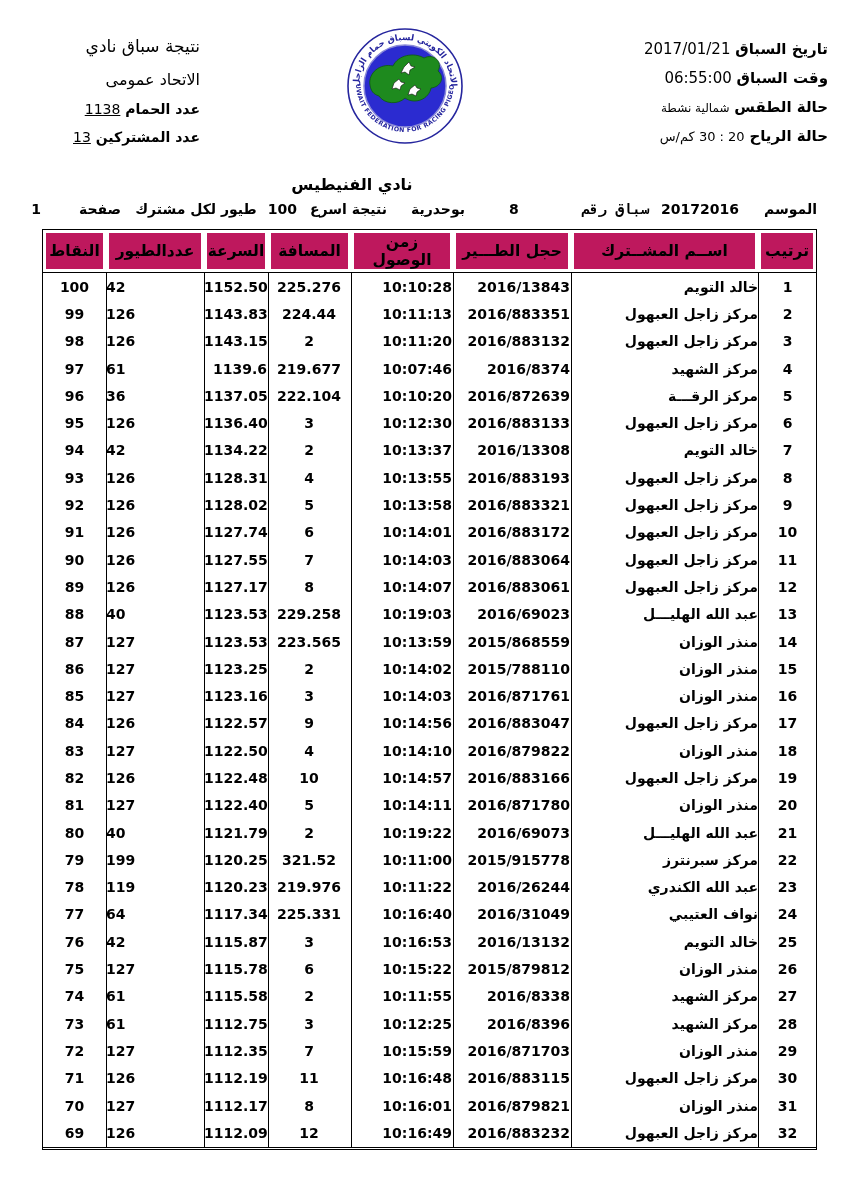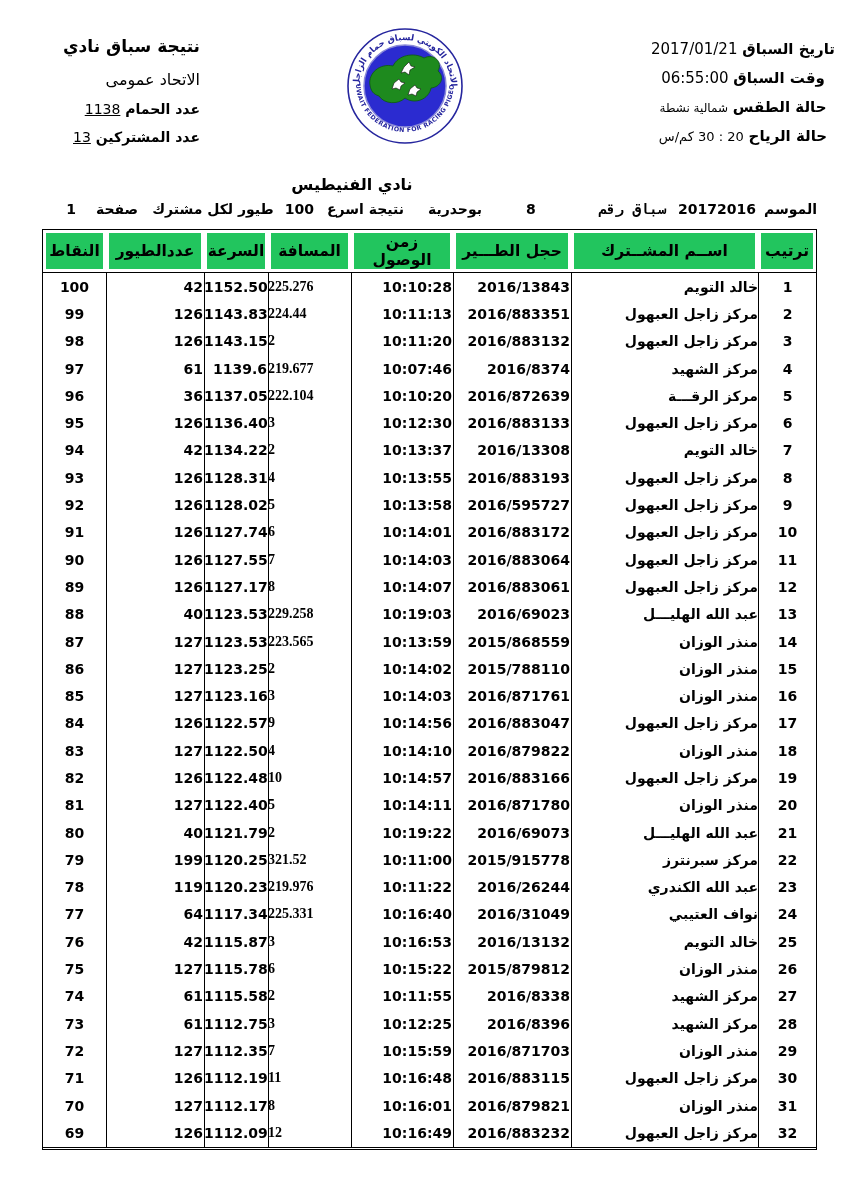--- a/index.html
+++ b/index.html
@@ -6,26 +6,26 @@
   html,body { margin:0; padding:0; }
   body {
     width:848px; height:1200px; position:relative;
     background:#ffffff; color:#000;
     font-family:"DejaVu Sans", sans-serif;
     overflow:hidden;
   }
 
   
   .header-left { position:absolute; top:36px; right:648px; direction:rtl; text-align:right; white-space:nowrap; }
-  .hl-title  { font-size:17px; font-weight:bold; margin-bottom:14px;margin-left:15px; }
+  .hl-title  { font-size:17px; font-weight:normal; margin-bottom:14px;margin-left:15px; }
   .hl-union  { font-size:16px; margin-bottom:12px; }
   .hl-stat   { font-size:14px; font-weight:bold; margin-bottom:12px; }
   .hl-stat .val { font-weight:normal;text-decoration:underline; }
 
-  .header-right { position:absolute; top:40px; right:13px; direction:rtl; text-align:center; white-space:nowrap; }
+  .header-right { position:absolute; top:40px; right:20px; direction:rtl; text-align:right; white-space:nowrap; }
   .hr-line { font-size:15px; margin-bottom:11px; }
   .hr-line .lbl { font-weight:bold; }
   .hr-line .val { font-weight:normal; }
   .hr-line .val.small { font-size:12px; }
   .hr-line .val.num { direction:ltr; unicode-bidi:embed; }
 
   
   .logo { position:absolute; left:346px; top:25px; width:118px; height:122px; }
 
   
@@ -38,44 +38,44 @@
 
   
   .table-wrap {
     position:absolute; top:229px; left:42px; width:775px;
     border:1px solid #000;
     border-bottom:3px double #000;
     background:#fff;
   }
   table.results { width:100%; border-spacing:0; direction:rtl; table-layout:fixed; }
   table.results th {
-    background:#22c55e; background-clip:content-box;
+    background:#be185d; background-clip:content-box;
     padding:3px; height:41px;
     border-bottom:1px solid #000;
     font-size:15.5px; font-weight:bold; text-align:center; vertical-align:middle;
   }
   table.results td {
     height:27.3px; padding:0;
     font-size:14px; font-weight:bold; vertical-align:middle;
     border-left:1px solid #000;
     white-space:nowrap; overflow:visible;
   }
   table.results td:last-child { border-left:none; }
 
   
   .w-rank{width:58px;} .w-name{width:187px;} .w-ring{width:118px;} .w-time{width:102px;}
   .w-dist{width:83px;} .w-speed{width:64px;} .w-birds{width:98px;} .w-points{width:63px;}
 
   td.c-rank   { text-align:center; }
   td.c-name   { direction:rtl; text-align:right; padding-right:4px; font-size:13.5px; }
   td.c-ring   { direction:ltr; text-align:right; padding-right:10px; }
   td.c-time   { direction:ltr; text-align:right; padding-right:9px;margin-top:20px; }
-  td.c-dist   { direction:ltr; text-align:left;font-family:Liberation Serif, serif; }
+  td.c-dist   { direction:ltr; text-align:center; }
   td.c-speed  { direction:ltr; text-align:right; padding-right:4px; }
-  td.c-birds  { direction:ltr; text-align:right; }
+  td.c-birds  { direction:ltr; text-align:left; }
   td.c-points { direction:ltr; text-align:center; }
 </style>
 </head>
 <body>
 
 <div class="header-left">
   <div class="hl-title">نتيجة سباق نادي</div>
   <div class="hl-union">الاتحاد عمومى</div>
   <div class="hl-stat">
     <span>عدد الحمام</span>
@@ -128,29 +128,29 @@
     </text>
     <text font-size="6.2" font-weight="bold" fill="#26269e" letter-spacing="0.4" font-family="DejaVu Sans, sans-serif">
       <textPath href="#arcBot" startOffset="50%" text-anchor="middle">KUWAIT FEDERATION FOR RACING PIGEON</textPath>
     </text>
   </svg>
 </div>
 
 <div class="club-name">نادي الفنيطيس</div>
 
 <div class="season-row">
-  <span class="it" style="margin-left:8px;text-align:right;">الموسم</span>
+  <span class="it" style="margin-left:25px;text-align:right;">الموسم</span>
   <span class="it" style="margin-left:12px;">20172016</span>
   <span class="it" style="margin-left:63px;font-family:Liberation Mono, monospace;">سباق رقم</span>
   <span class="it" style="margin-left:44px;">8</span>
   <span class="it" style="margin-left:24px;">بوحدرية</span>
   <span class="it" style="margin-left:13px;">نتيجة اسرع</span>
   <span class="it" style="margin-left:11px;">100</span>
   <span class="it" style="margin-left:14px;">طيور لكل مشترك</span>
-  <span class="it" style="margin-left:20px;">صفحة</span>
+  <span class="it" style="margin-left:38px;">صفحة</span>
   <span class="it">1</span>
 </div>
 
 <div class="table-wrap">
   <table class="results">
     <colgroup>
       <col class="w-rank">
         <col class="w-name">
         <col class="w-ring">
         <col class="w-time">
@@ -256,21 +256,21 @@
     <td class="c-time">10:13:55</td>
     <td class="c-dist">4</td>
     <td class="c-speed">1128.31</td>
     <td class="c-birds">126</td>
     <td class="c-points">93</td>
   </tr>
 
   <tr>
     <td class="c-rank">9</td>
     <td class="c-name">مركز زاجل العبهول</td>
-    <td class="c-ring">2016/595727</td>
+    <td class="c-ring">2016/883321</td>
     <td class="c-time">10:13:58</td>
     <td class="c-dist">5</td>
     <td class="c-speed">1128.02</td>
     <td class="c-birds">126</td>
     <td class="c-points">92</td>
   </tr>
 
   <tr>
     <td class="c-rank">10</td>
     <td class="c-name">مركز زاجل العبهول</td>

